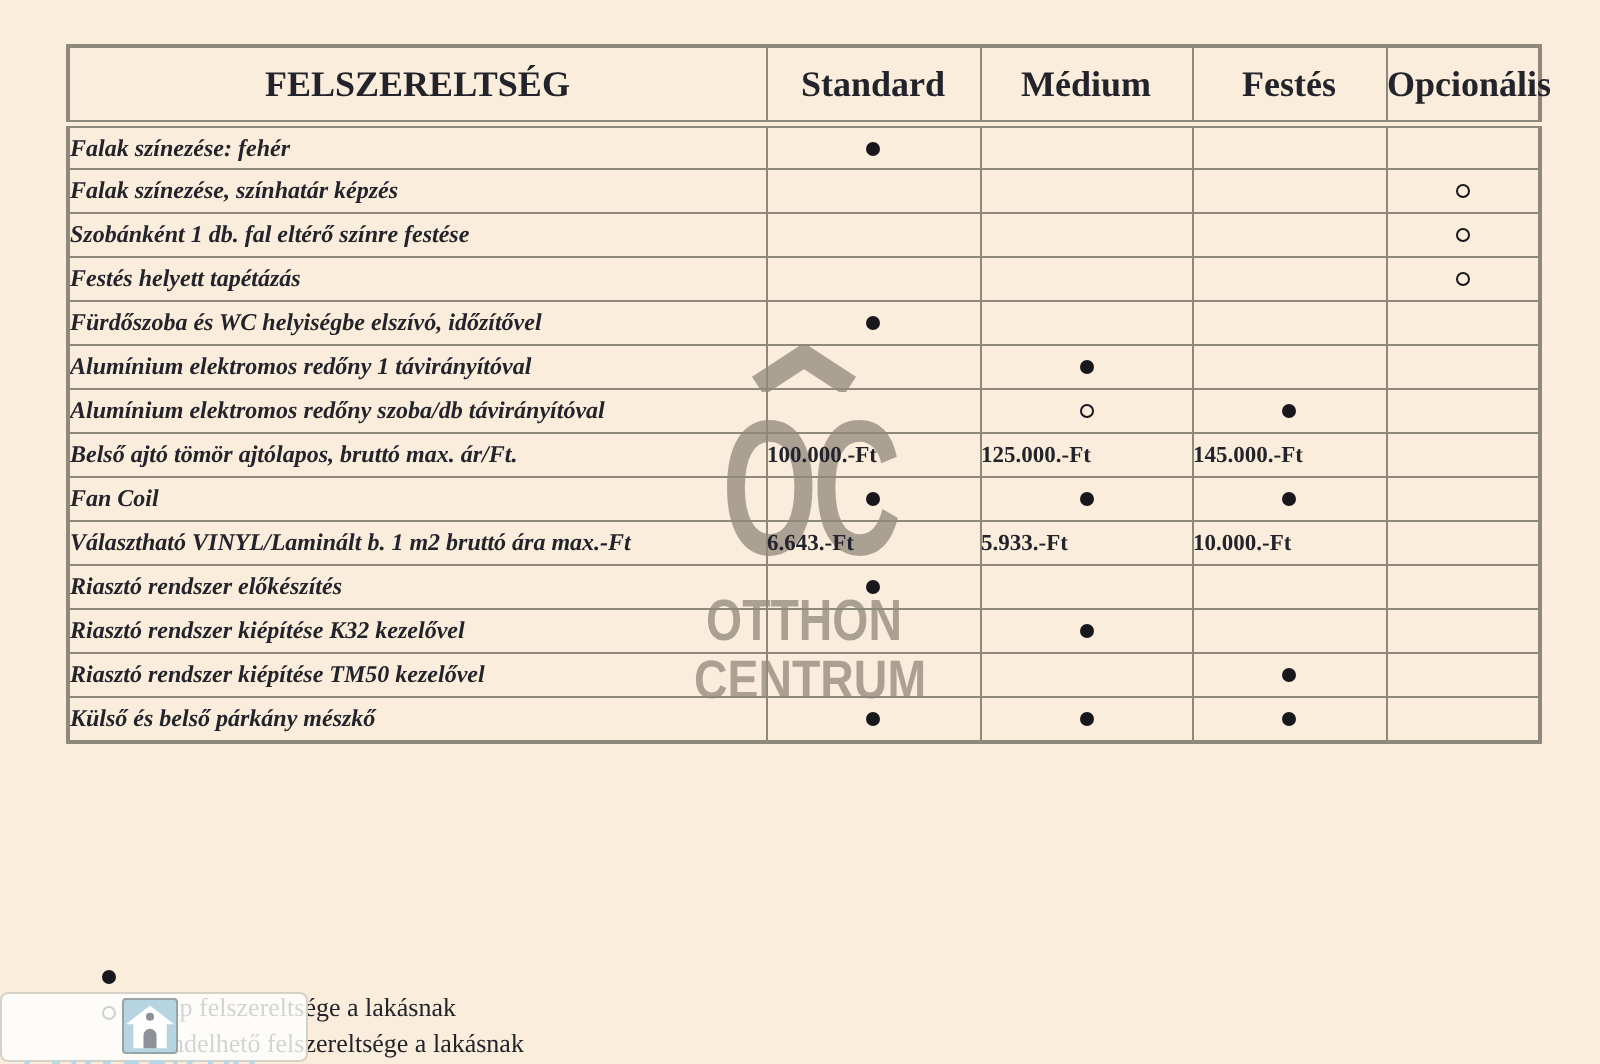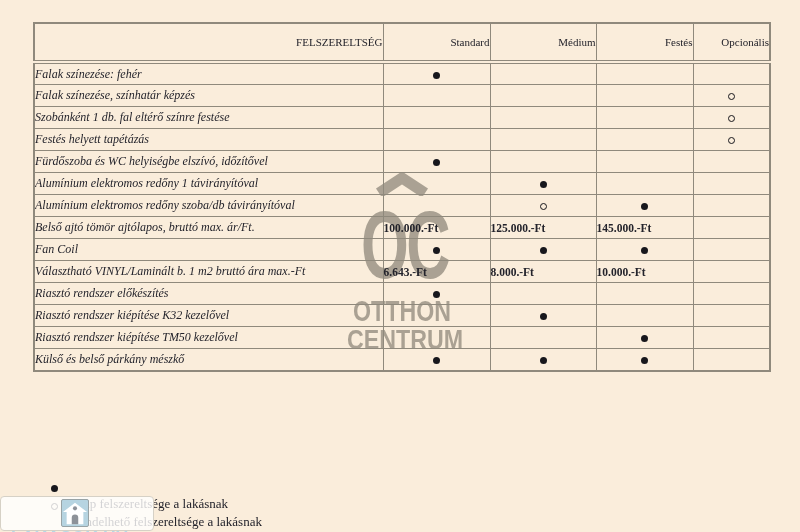--- a/index.html
+++ b/index.html
@@ -21,29 +21,29 @@
   .wm-l2{font-size:27px;line-height:21px;transform:scaleX(0.86);transform-origin:center;margin-top:8px;}
   
   table.equip{
     position:absolute;left:33px;top:22px;width:736px;
     border-collapse:collapse;table-layout:fixed;
     border:2px solid #8f897c;
     background:transparent;
   }
   table.equip th{
     border:1px solid #8f897c;border-bottom:4px double #8f897c;
-    height:36px;font-size:11px;font-weight:normal;color:#23232b;
-    text-align:right;vertical-align:middle;padding:0;
+    height:36px;font-size:18px;font-weight:bold;color:#23232b;
+    text-align:center;vertical-align:middle;padding:0;
   }
   table.equip td{
     border:1px solid #8f897c;height:20px;vertical-align:middle;padding:0;
   }
   table.equip tr{height:22px;}
   td.label{
-    font-style:italic;font-weight:normal;font-size:12px;
+    font-style:italic;font-weight:bold;font-size:12px;
     color:#23232b;padding-left:5px;white-space:nowrap;overflow:hidden;
   }
   td.mark{text-align:center;}
   td.price{font-weight:bold;font-size:11.5px;color:#23232b;}
   .dot{display:inline-block;width:7px;height:7px;border-radius:50%;background:#17171c;vertical-align:middle;}
   .ring{display:inline-block;width:5px;height:5px;border-radius:50%;border:1.5px solid #17171c;background:transparent;vertical-align:middle;}
   
   .legend{position:absolute;left:51px;top:479px;font-size:13px;color:#23232b;}
   .legend-row{display:flex;align-items:center;height:18px;}
   .legend-row .dot,.legend-row .ring{flex:0 0 auto;}
@@ -157,21 +157,21 @@
       <tr>
         <td class="label">Fan Coil</td>
         <td class="mark"><span class="dot"></span></td>
         <td class="mark"><span class="dot"></span></td>
         <td class="mark"><span class="dot"></span></td>
         <td class="mark"></td>
       </tr>
       <tr>
         <td class="label">Választható VINYL/Laminált b. 1 m2 bruttó ára max.-Ft</td>
         <td class="price">6.643.-Ft</td>
-        <td class="price">8.000.-Ft</td>
+        <td class="price">5.933.-Ft</td>
         <td class="price">10.000.-Ft</td>
         <td class="mark"></td>
       </tr>
       <tr>
         <td class="label">Riasztó rendszer előkészítés</td>
         <td class="mark"><span class="dot"></span></td>
         <td class="mark"></td>
         <td class="mark"></td>
         <td class="mark"></td>
       </tr>

